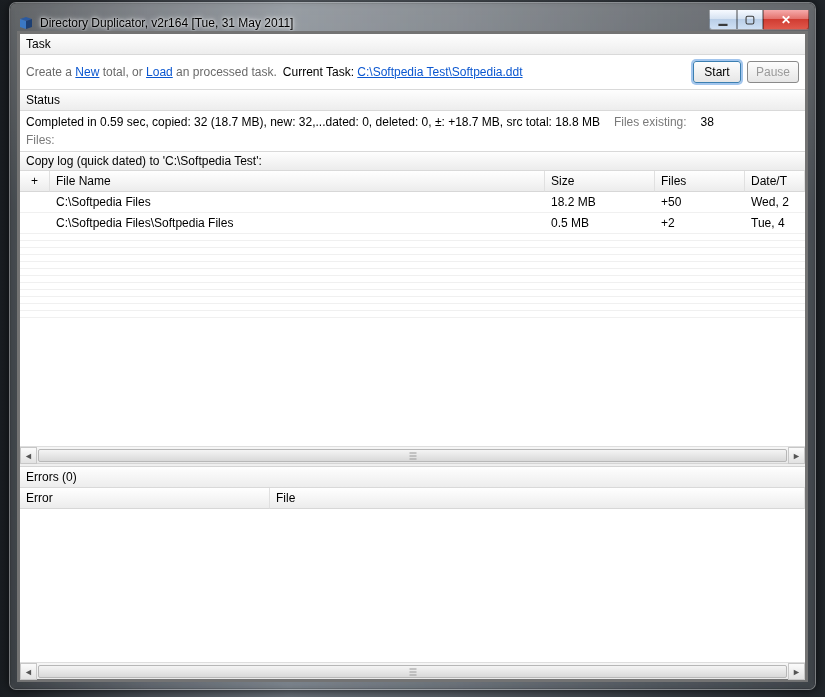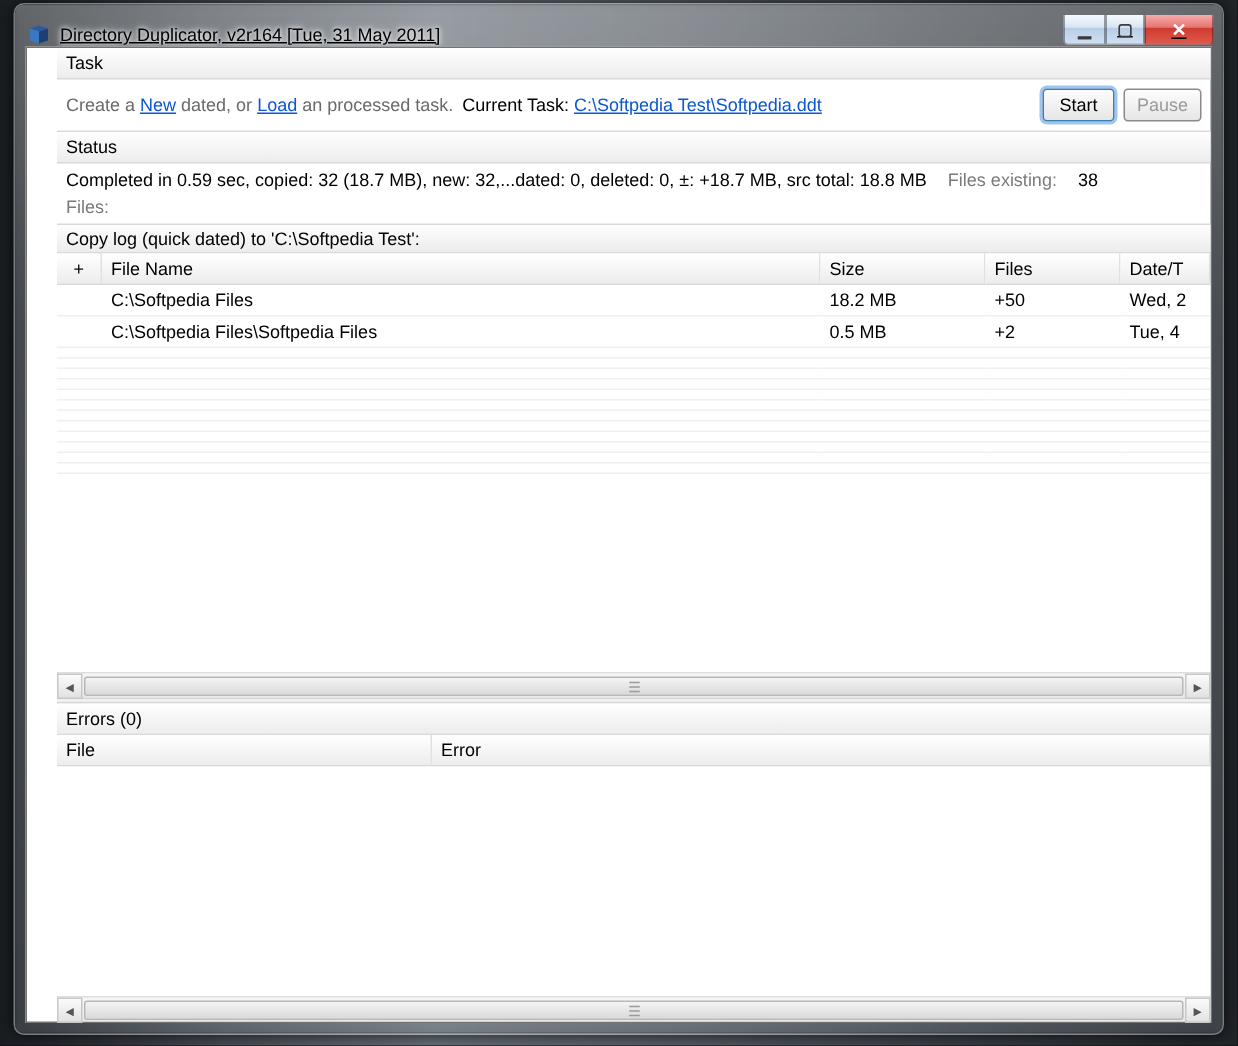--- a/index.html
+++ b/index.html
@@ -30,21 +30,20 @@
     }
     .glass {
       position:absolute; inset:0;
       backdrop-filter: blur(2px);
       background: linear-gradient(180deg, rgba(255,255,255,0.25) 0%, rgba(200,210,220,0.15) 30%, rgba(150,160,170,0.12) 100%);
     }
     .titlebar {
       position: relative; height: 40px; display: flex; align-items: center;
       padding: 0 6px 0 8px;
       color: #000;
-      text-decoration: underline;
     }
     .title-icon {
       width: 16px; height: 16px; margin-right: 6px;
       display:inline-flex;align-items:center;justify-content:center;
     }
     .title-text { flex: 0 0 auto; text-shadow: 0 0 6px #fff, 0 0 3px #fff; }
     .win-controls { margin-left: auto; display: flex; gap: 0; height: 20px; margin-top:-6px;}
     .win-btn {
       width: 28px; height: 20px;
       border: 1px solid rgba(0,0,0,0.35);
@@ -57,22 +56,22 @@
     .win-btn.close {
       width: 46px; border-radius: 0 0 3px 0;
       background: linear-gradient(180deg,#f6abab 0%,#e4736e 45%,#cf3a30 46%,#e0584b 100%);
     }
     .win-glyph { font-weight: bold; color:#3b3b3b; font-size:11px; }
     .close .win-glyph { color:#fff; font-size:12px;}
 
     .client {
       position: absolute; left: 7px; right: 7px; top: 28px; bottom: 7px;
       background: #fff;
-      border: 1px solid #737373;
-      display:flex; flex-direction:column;padding-left:20px;
+      border: 3px solid #737373;
+      display:flex; flex-direction:column;
     }
 
     .section-header {
       background: linear-gradient(180deg,#fefefe 0%,#ededed 100%);
       border-bottom: 1px solid #d9d9d9;
       padding: 3px 6px; font-size:12px;
     }
     .task-row {
       display:flex; align-items:center; padding: 6px 6px; gap:6px;
       color:#6a6a6a;
@@ -185,21 +184,21 @@
           <span class="win-glyph">✕</span>
         </div>
     </div>
   </div>
 
   <div class="client">
 
     <div class="section-header">Task</div>
     <div class="task-row">
       <span>
-        <span>Create a </span><a class="link" href="#">New</a><span> dated, or </span><a class="link" href="#">Load</a><span> an processed task.</span>
+        <span>Create a </span><a class="link" href="#">New</a><span> total, or </span><a class="link" href="#">Load</a><span> an processed task.</span>
       </span>
       <span class="black">
         <span>Current Task: </span><a class="link" href="#">C:\Softpedia Test\Softpedia.ddt</a>
       </span>
       <span class="spacer"></span>
       <button class="btn focus">Start</button>
       <button class="btn disabled">Pause</button>
     </div>
 
     <div class="section-header" style="border-top:1px solid #d9d9d9;">Status</div>
@@ -329,22 +328,22 @@
           </div>
         <div class="arrow right">►</div>
       </div>
     </div>
 
     <div class="splitter"></div>
 
     <div class="errors-pane">
       <div class="section-header" style="border-top:none;">Errors (0)</div>
       <div class="errors-head">
+        <div>Error</div>
         <div>File</div>
-        <div>Error</div>
       </div>
       <div class="errors-body"></div>
       <div class="hscroll">
         <div class="arrow left">◄</div>
         <div class="thumb">
             <div class="grip"></div>
           </div>
         <div class="arrow right">►</div>
       </div>
     </div>

